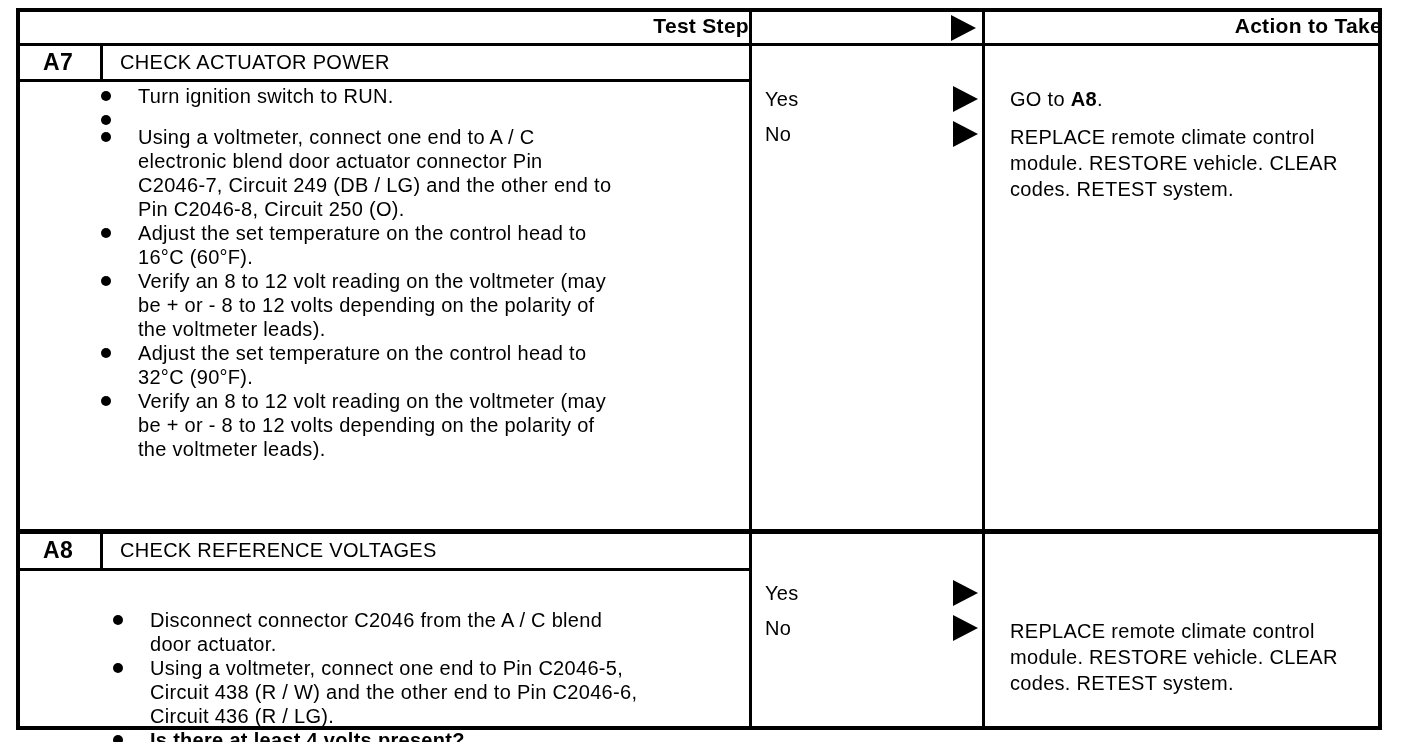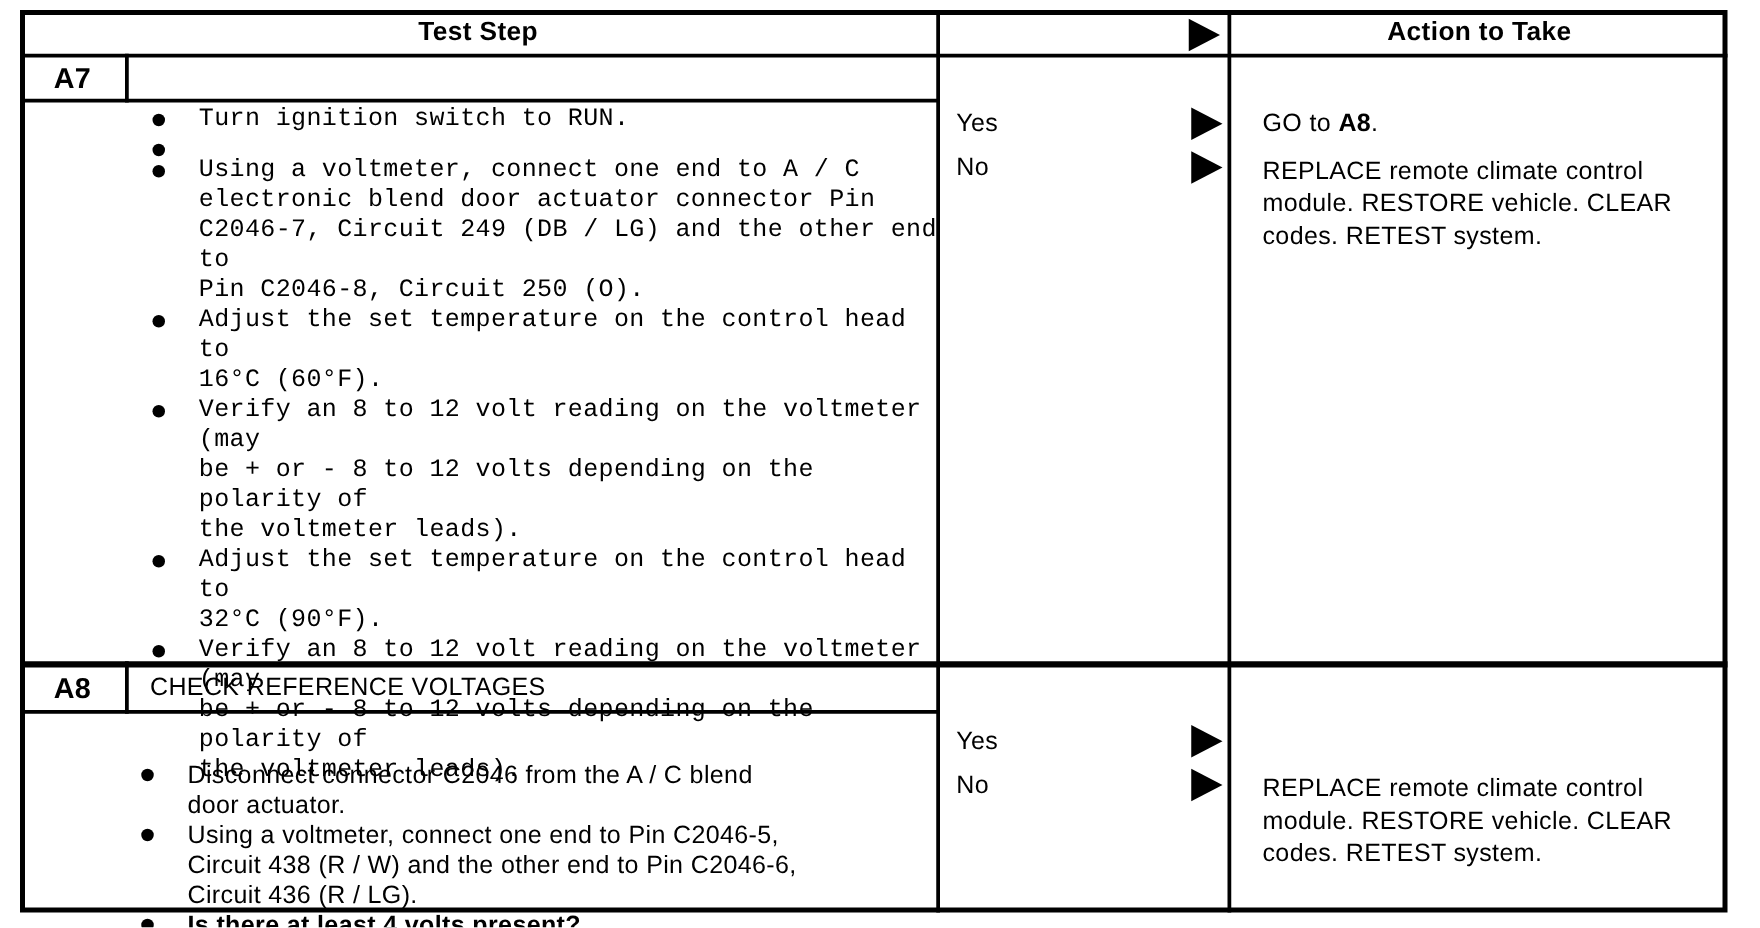--- a/index.html
+++ b/index.html
@@ -19,21 +19,21 @@
     width: 1366px; height: 722px;
     border: 4px solid #000;
     box-sizing: border-box;
   }
   .ln { position: absolute; background: #000; }
   .txt { position: absolute; font-size: 20px; line-height: 24px; }
   .hdr {
     position: absolute;
     top: 8px; height: 36px; line-height: 36px;
     font-size: 21px; font-weight: bold;
-    text-align: center;
+    text-align: right;
   }
   .rowhead {
     position: absolute;
     height: 36px; line-height: 37px;
     font-size: 20px;
   }
   .id-cell { font-weight: bold; text-align: center; font-size: 23px; }
   .bullets { position: absolute; }
   .step { display: flex; }
   .dot {
@@ -80,22 +80,23 @@
   <div class="ln" style="left:16px; top:529px; width:1366px; height:5px;"></div>
   <div class="ln" style="left:16px; top:568px; width:736px; height:3px;"></div>
   <div class="ln" style="left:100px; top:43px; width:3px; height:39px;"></div>
   <div class="ln" style="left:100px; top:529px; width:3px; height:42px;"></div>
 
   <div class="hdr" style="left:16px; width:733px;">Test Step</div>
   <div class="arrow" style="left:951px; top:15px;"></div>
   <div class="hdr" style="left:985px; width:397px;">Action to Take</div>
 
   <div class="rowhead id-cell" style="left:16px; top:44px; width:84px;">A7</div>
+  <div class="rowhead" style="left:120px; top:44px; width:620px;">CHECK ACTUATOR POWER</div>
 
-  <div class="bullets" style="left:122px; top:84px; width:634px;font-family:Liberation Mono, monospace;">
+  <div class="bullets" style="left:101px; top:84px; width:634px;">
     <div class="step">
       <span class="dot"></span>
       <span class="step-text">Turn ignition switch to RUN.</span>
     </div>
     <div class="step">
       <span class="dot"></span>
     </div>
     <div class="step">
       <span class="dot"></span>
       <span class="step-text">Using a voltmeter, connect one end to A / C

